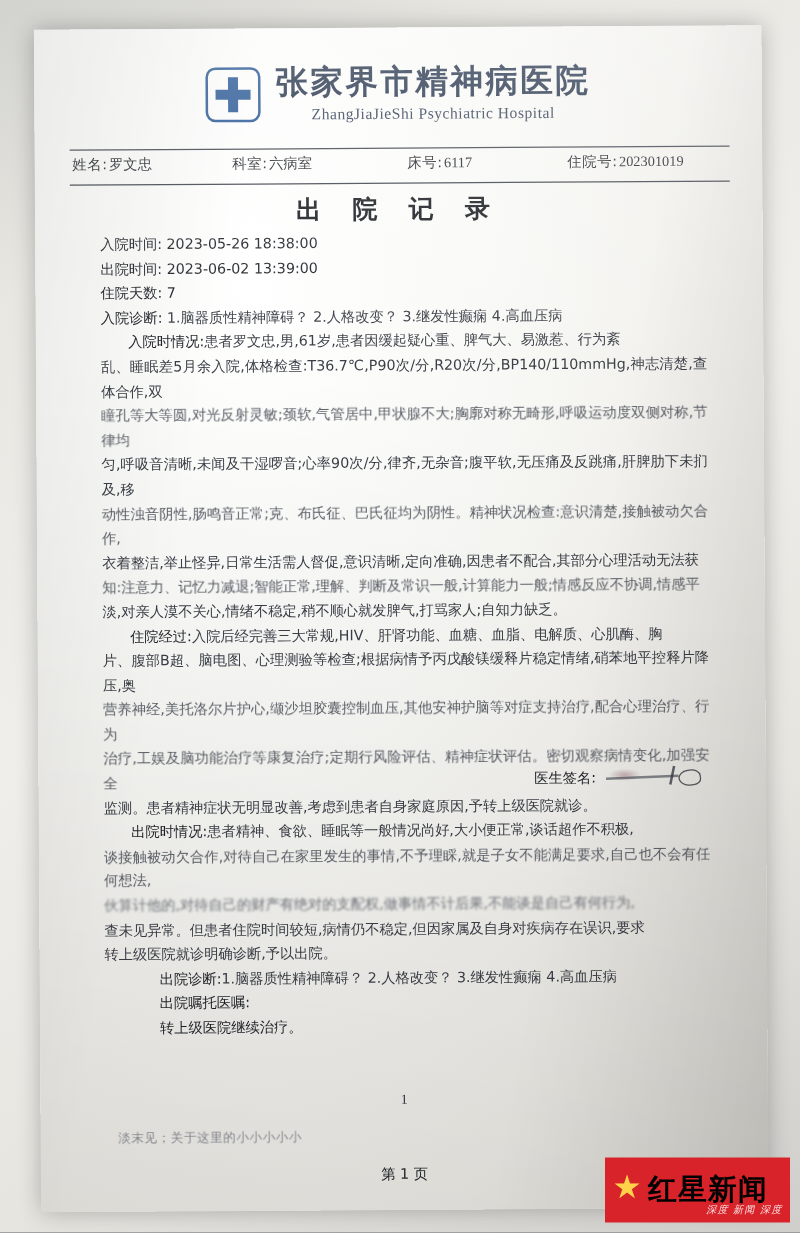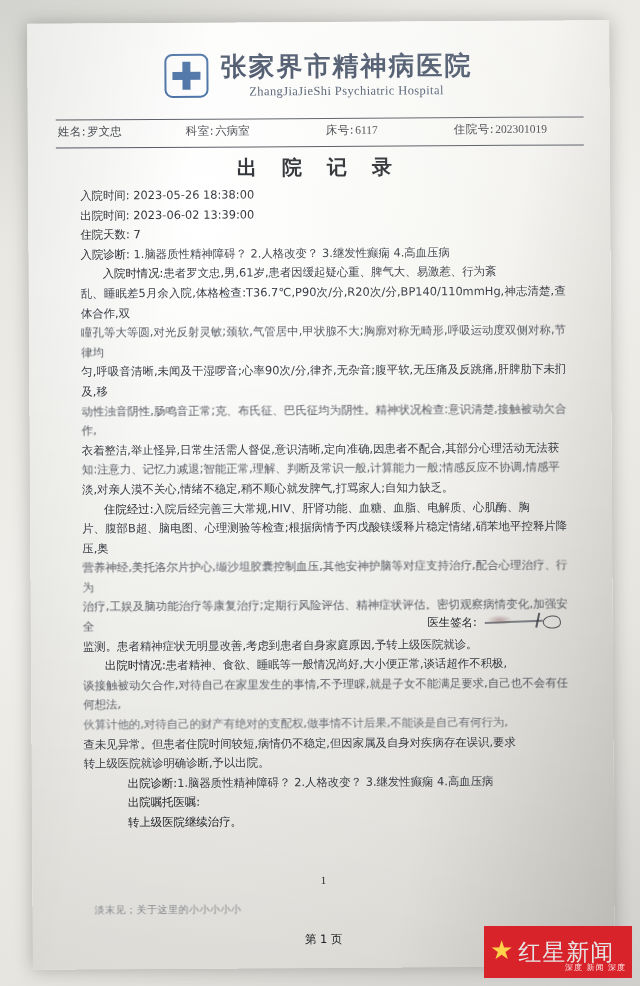--- a/index.html
+++ b/index.html
@@ -245,33 +245,34 @@
     box-sizing: border-box;
     gap: 5px;
   }
   .watermark .wm-star {
     color: #ffd24a;
     font-size: 26px;
     line-height: 1;
     margin-top: -4px;
   }
   .watermark .wm-text {
-    color: #e5e5e5;
-    font-weight: normal;
+    color: #000000;
+    font-weight: bold;
     font-size: 23px;
     letter-spacing: 1px;
     line-height: 1;
   }
   .watermark .wm-sub {
     position: absolute;
     right: 6px;
     bottom: 5px;
     color: #fbe3e4;
     font-size: 8px;
     letter-spacing: 1px;
+    font-style: italic;
   }
 </style>
 </head>
 <body>
 
 <div id="page">
   <div id="sheet">
     <div class="doc">
 
       <div class="header">

